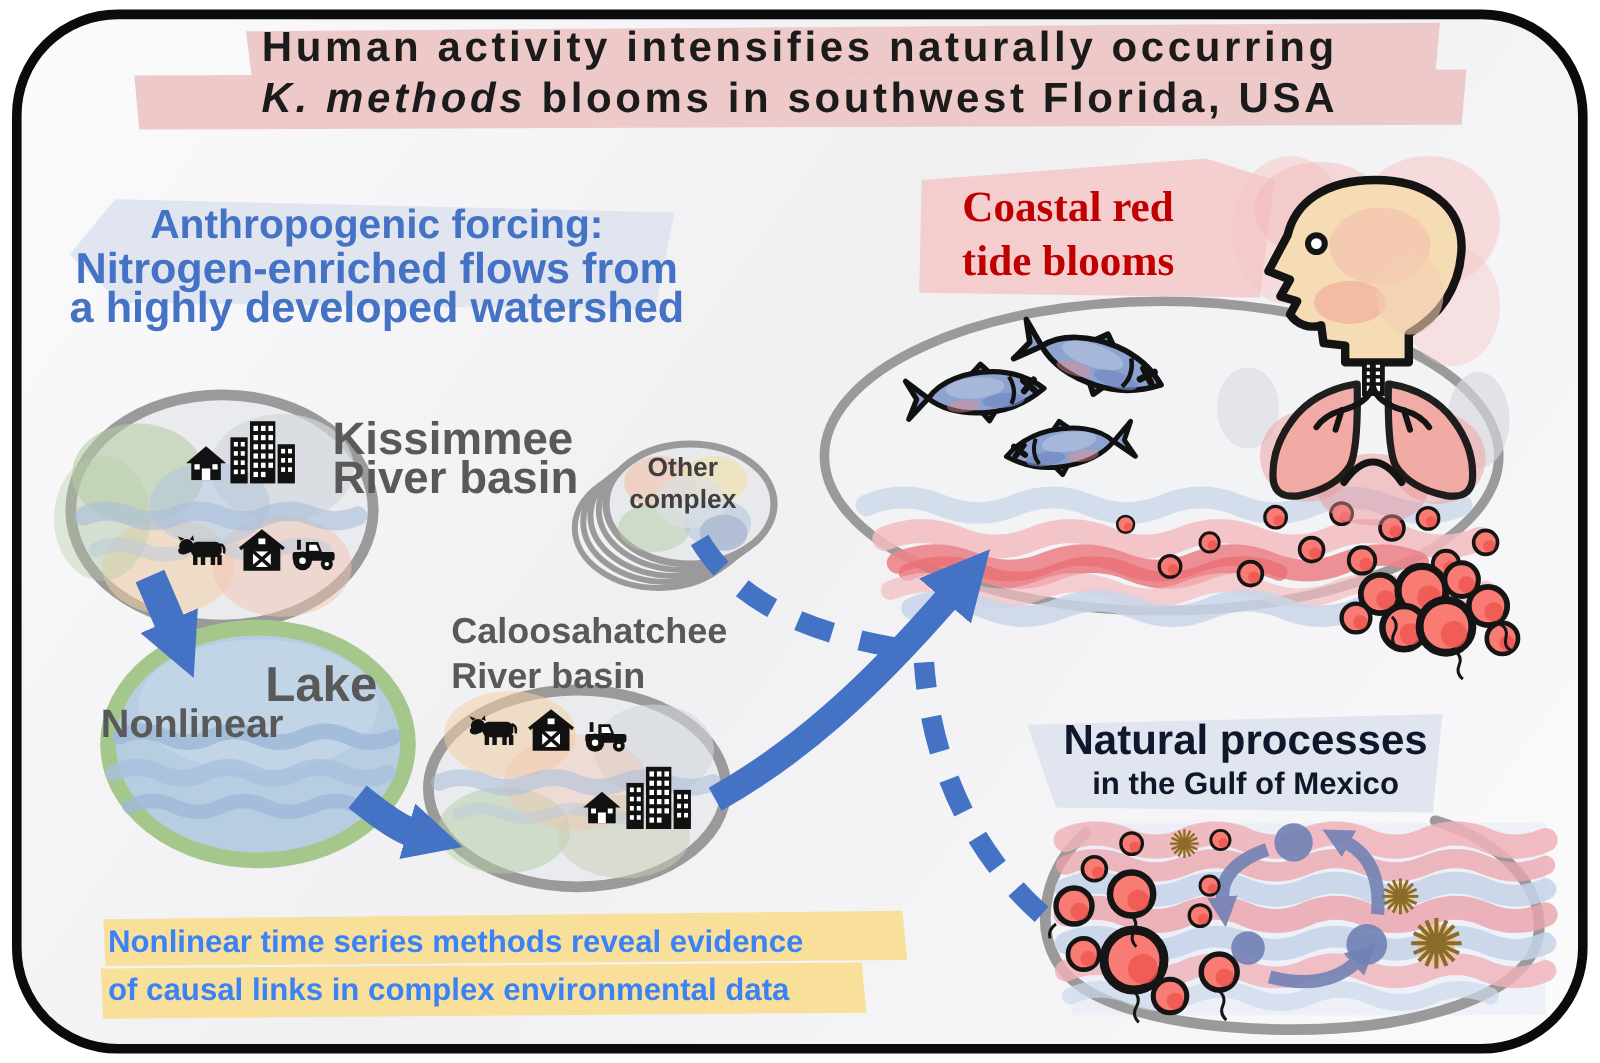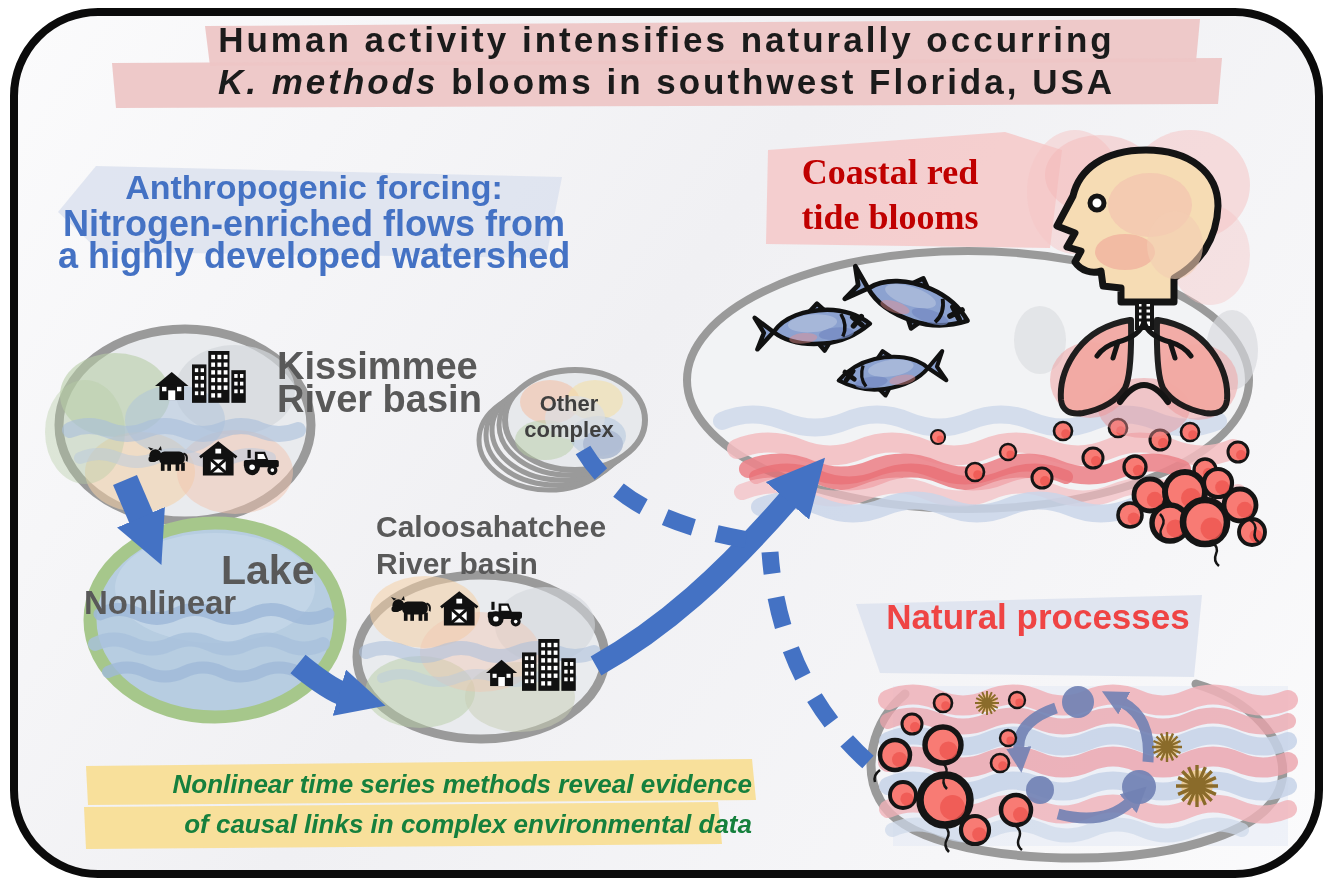--- a/index.html
+++ b/index.html
@@ -14,27 +14,27 @@
   #title2{top:62px;}
   .species{font-style:italic;}
   #anthro{left:58px;top:166px;width:512px;text-align:center;color:#4472c4;}
   #anthro .h{font-size:34px;line-height:42px;}
   #anthro .s{font-size:36px;line-height:32px;}
   .graylbl{color:#595959;}
   #kiss{left:277px;top:350px;font-size:38px;line-height:33px;}
   #lake1{left:221px;top:547px;font-size:41px;}
   #lake2{left:84px;top:584px;font-size:33px;}
   #caloos{left:376px;top:508px;font-size:30px;line-height:37px;}
-  #other{left:508px;top:391px;width:122px;text-align:center;font-size:22px;line-height:26px;color:#3f3f3f;}
+  #other{left:508px;top:377px;width:122px;text-align:center;font-size:22px;line-height:26px;color:#3f3f3f;}
   #coastal{left:765px;top:150px;width:250px;text-align:center;font-size:36px;line-height:45px;color:#c00000;font-family:Liberation Serif, serif;}
-  #natural{left:848px;top:596px;width:380px;text-align:center;color:#ef4444;}
+  #natural{left:848px;top:596px;width:380px;text-align:center;color:#0f172a;}
   #natural .h{font-size:35px;line-height:42px;}
   #natural .s{font-size:26px;line-height:30px;}
-  #statement{left:90px;top:764px;width:662px;text-align:right;font-style:italic;
-             font-size:26px;line-height:40px;color:#15803d;}
+  #statement{left:90px;top:764px;width:662px;text-align:left;
+             font-size:26px;line-height:40px;color:#3b82f6;}
 </style>
 </head>
 <body>
 
 <div id="canvas">
   <div id="frame"></div>
 
   <svg class="art" viewBox="0 0 1333 886">
     <defs>
       <marker id="mArrow" viewBox="0 0 6 6" refX="0.6" refY="3" markerWidth="2.0" markerHeight="2.0" orient="auto">
@@ -376,19 +376,20 @@
     <div>complex</div>
   </div>
 
   <div id="coastal" class="txt">
     <div>Coastal red</div>
     <div>tide blooms</div>
   </div>
 
   <div id="natural" class="txt">
     <div class="h">Natural processes</div>
+    <div class="s">in the Gulf of Mexico</div>
   </div>
 
   <div id="statement" class="txt">
     <div>Nonlinear time series methods reveal evidence</div>
     <div>of causal links in complex environmental data</div>
   </div>
 </div>
 
 </body></html>

